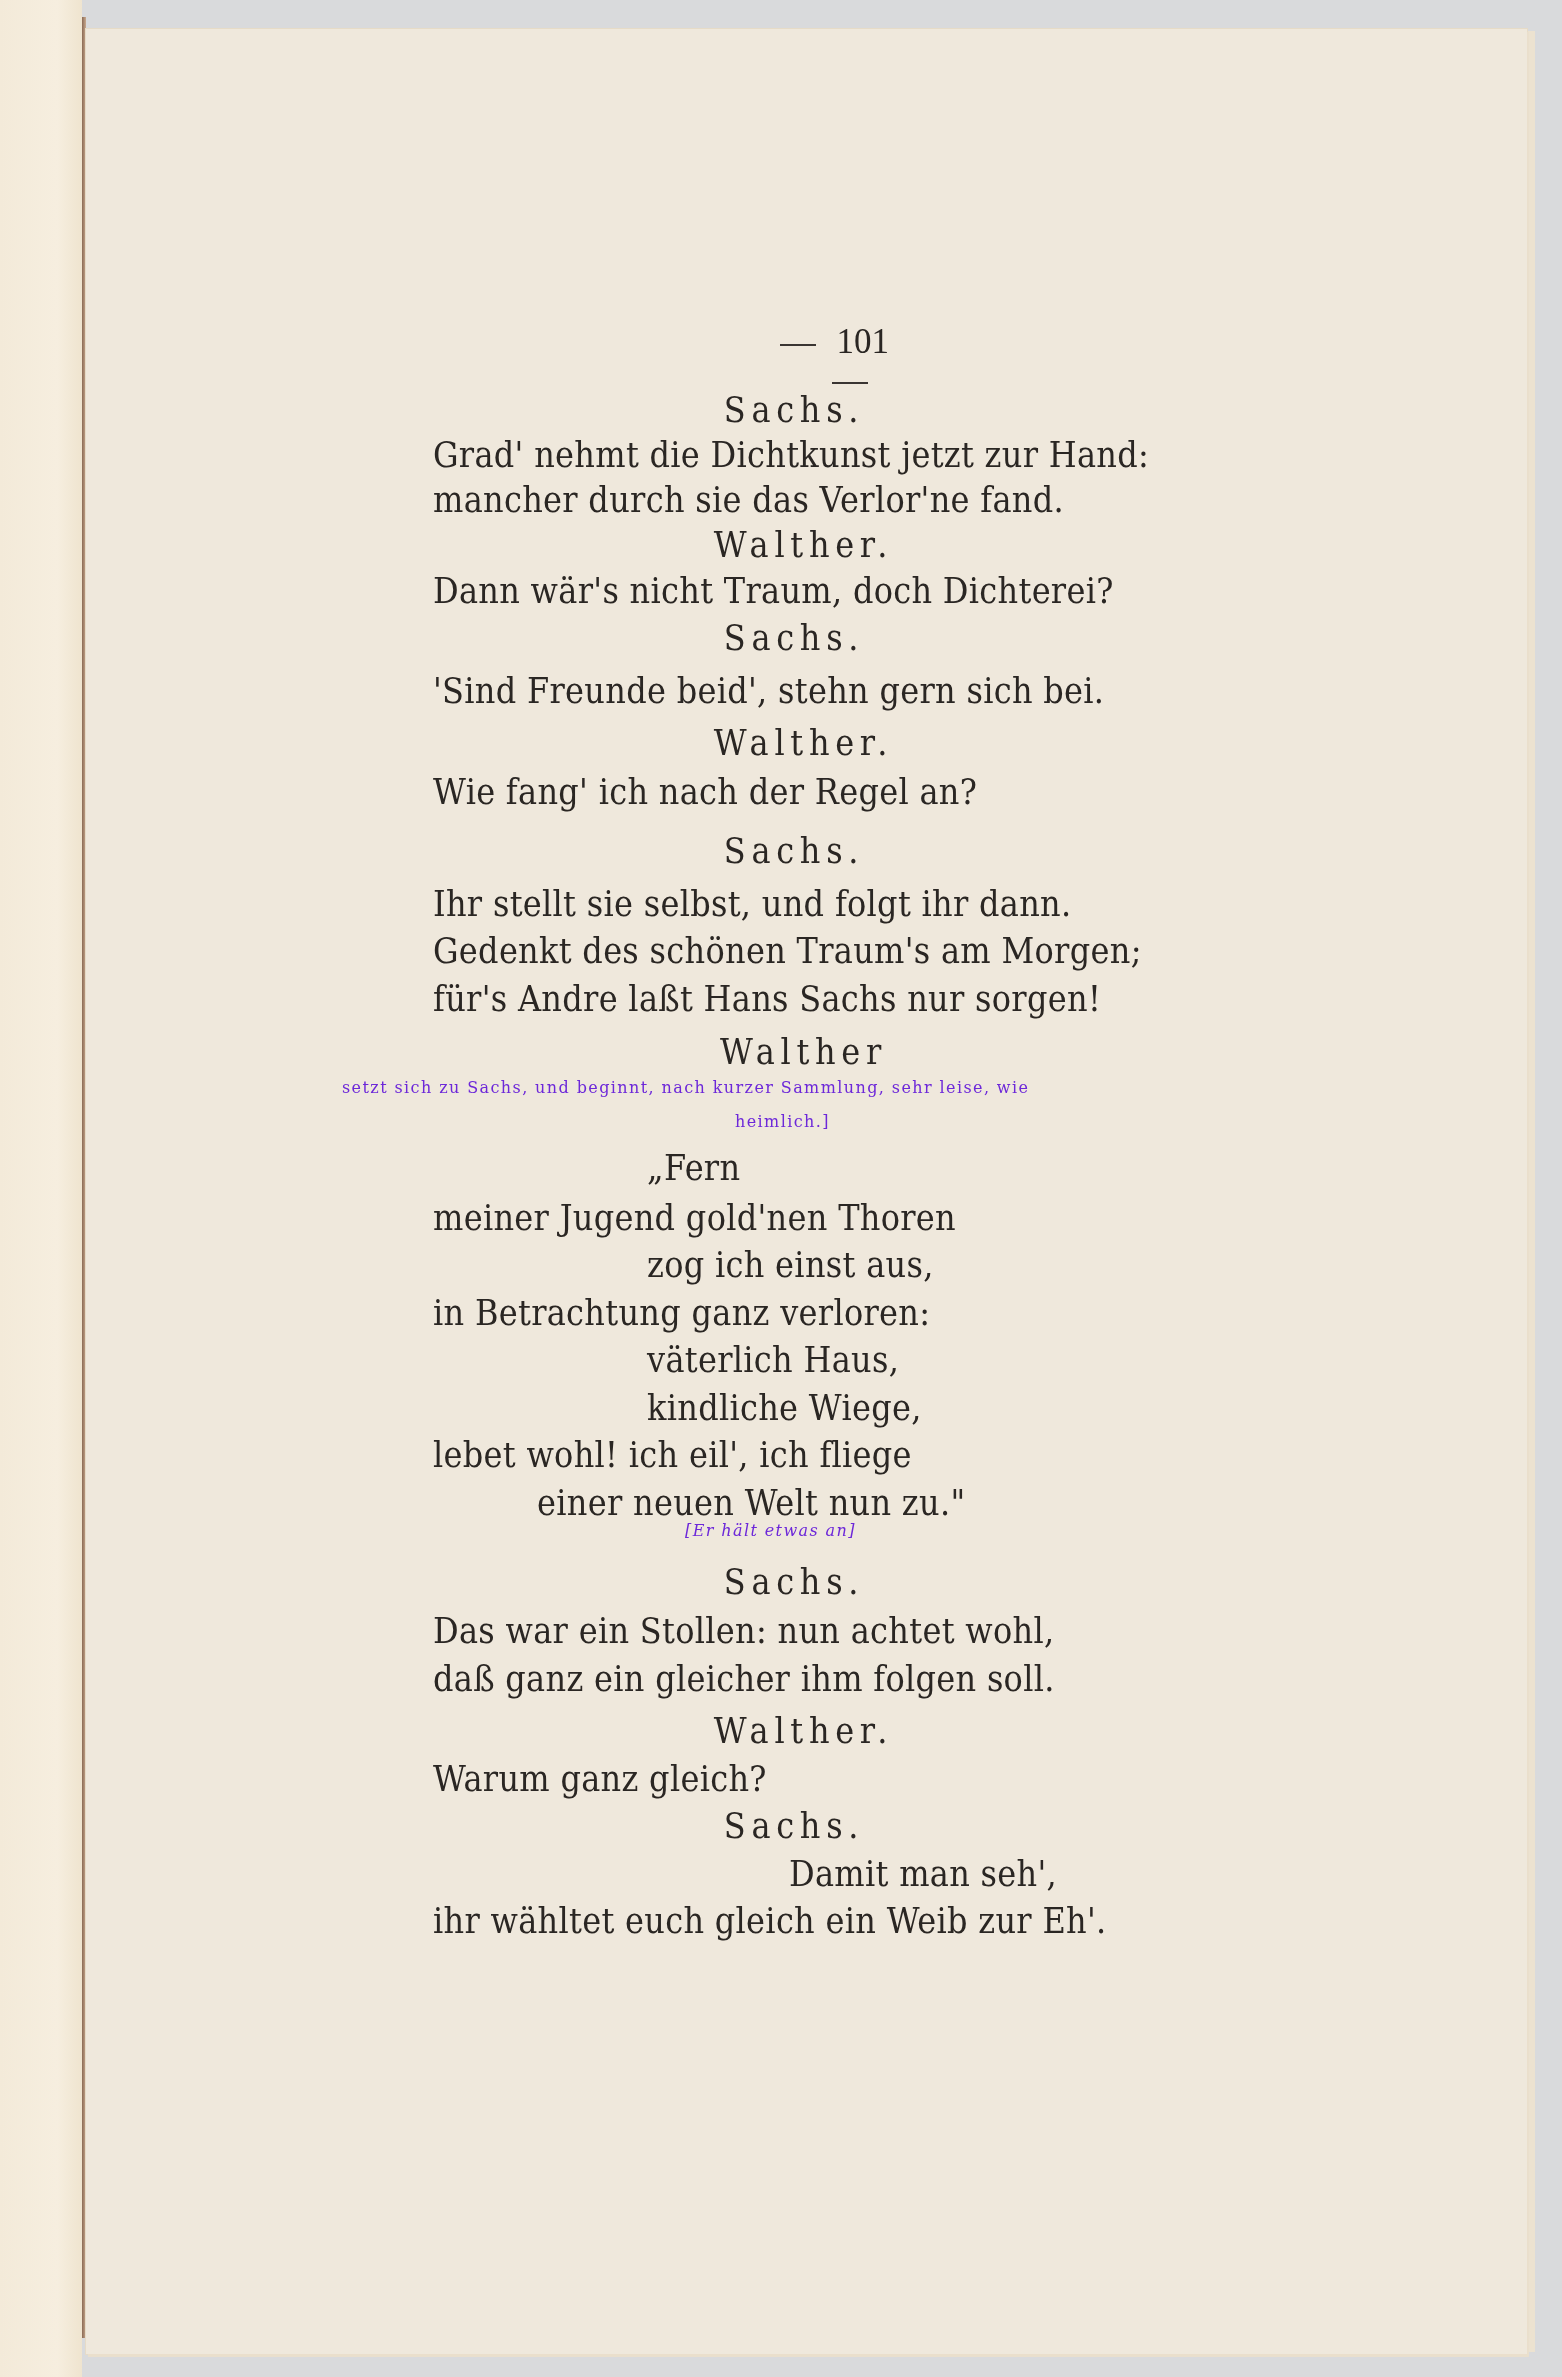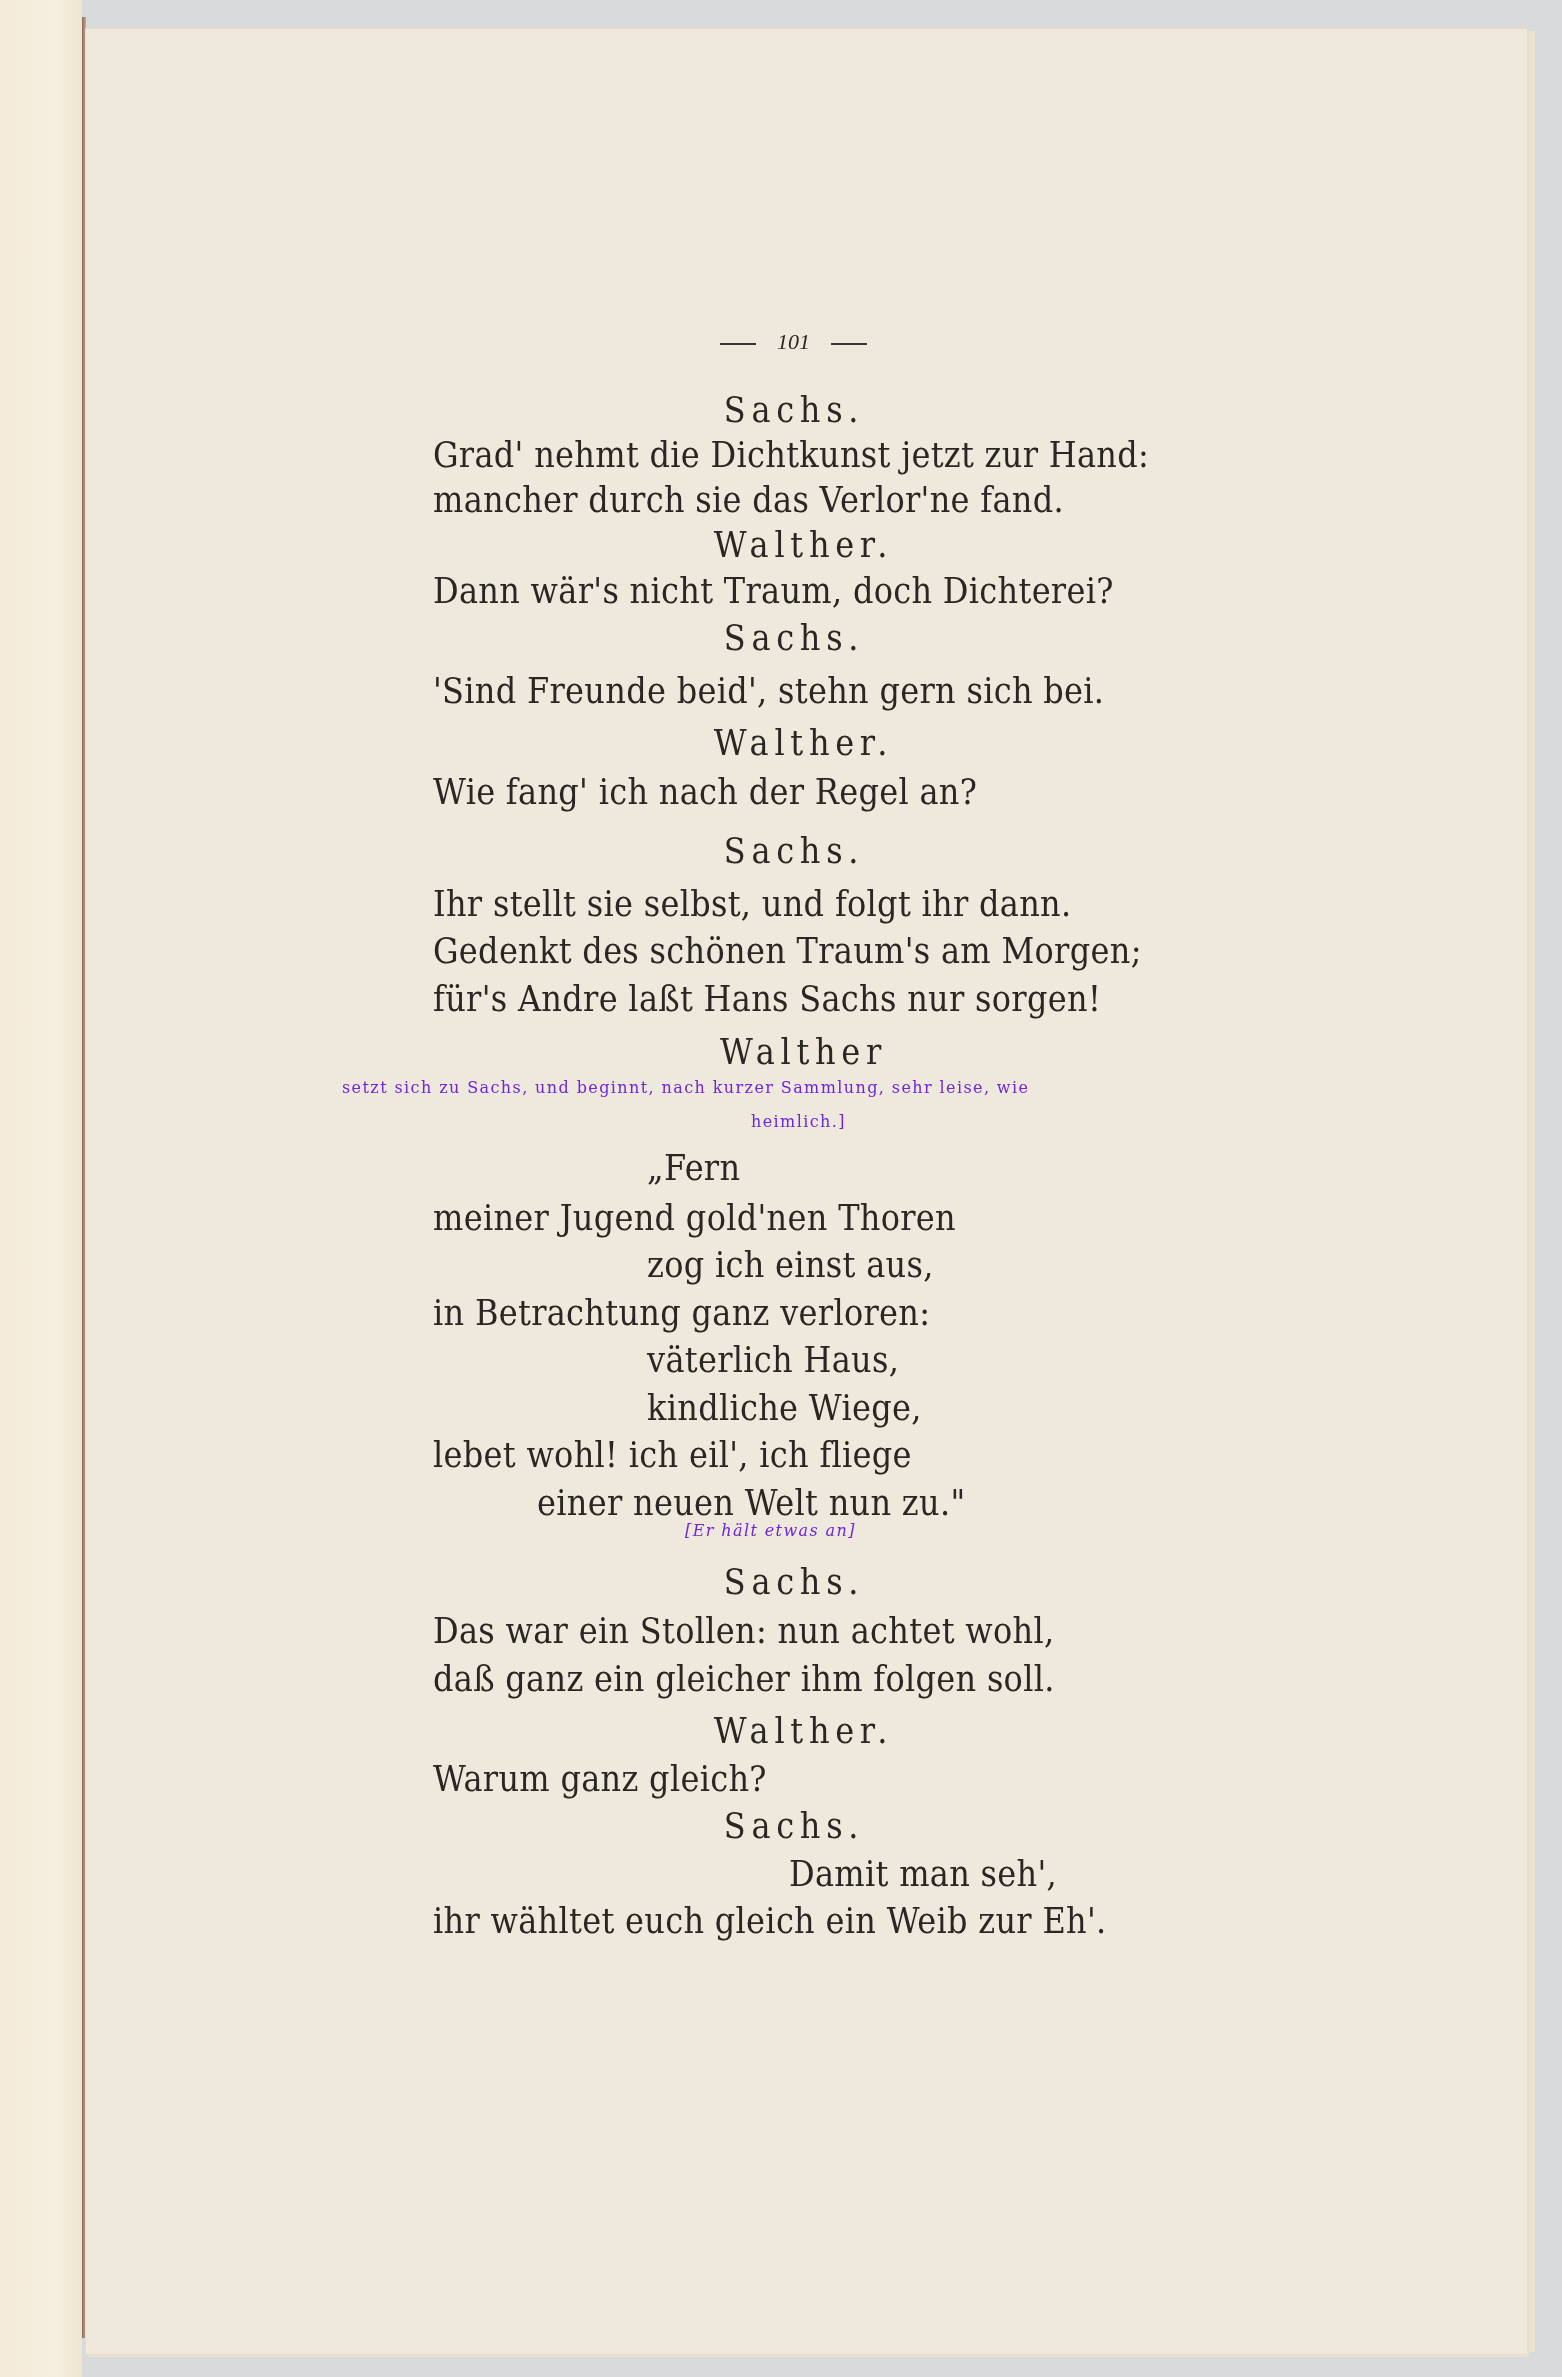--- a/index.html
+++ b/index.html
@@ -32,22 +32,22 @@
       font-size: 32px; line-height: 38px;
       letter-spacing: 0.3px;
       transform: scaleY(1.12);
       transform-origin: left top;
     }
     .speaker {
       letter-spacing: 5.7px;
       text-align: center;
     }
     .pagenum {
-      position: absolute; left: 699px; top: 323px; width: 190px; text-align: left;
-      font-family: "Liberation Serif", serif; font-size: 22px; line-height: 38px; font-style: italic;
+      position: absolute; left: 699px; top: 323px; width: 190px; text-align: right;
+      font-family: "Liberation Serif", serif; font-size: 35px; line-height: 38px;
     }
     .dash { display: inline-block; width: 36px; height: 2.9px; background: #3a3532; vertical-align: middle; margin: 0 21px; }
     .stage {
       position: absolute; white-space: nowrap;
       font-family: "DejaVu Serif", serif;
       font-size: 16px; line-height: 21px; letter-spacing: 1.4px;
       color: #6d28d9;
     }
   </style>
 </head>
@@ -72,21 +72,21 @@
 <div class="line" style="left:433px; top:669px;">'Sind Freunde beid', stehn gern sich bei.</div>
 <div class="line speaker" style="left:699px; top:721px; width:209px;">Walther.</div>
 <div class="line" style="left:433px; top:770px;">Wie fang' ich nach der Regel an?</div>
 <div class="line speaker" style="left:699px; top:829px; width:190px;">Sachs.</div>
 <div class="line" style="left:433px; top:882px;">Ihr stellt sie selbst, und folgt ihr dann.</div>
 <div class="line" style="left:433px; top:929px;">Gedenkt des schönen Traum's am Morgen;</div>
 <div class="line" style="left:433px; top:977px;">für's Andre laßt Hans Sachs nur sorgen!</div>
 <div class="line speaker" style="left:699px; top:1030px; width:209px;">Walther</div>
 
 <div class="stage" style="left:342px; top:1077px;">setzt sich zu Sachs, und beginnt, nach kurzer Sammlung, sehr leise, wie</div>
-<div class="stage" style="left:751px; top:1111px;">heimlich.]</div>
+<div class="stage" style="left:735px; top:1111px;">heimlich.]</div>
 
 <div class="line" style="left:647px; top:1146px;">„Fern</div>
 <div class="line" style="left:433px; top:1196px;">meiner Jugend gold'nen Thoren</div>
 <div class="line" style="left:647px; top:1243px;">zog ich einst aus,</div>
 <div class="line" style="left:433px; top:1291px;">in Betrachtung ganz verloren:</div>
 <div class="line" style="left:647px; top:1338px;">väterlich Haus,</div>
 <div class="line" style="left:647px; top:1386px;">kindliche Wiege,</div>
 <div class="line" style="left:433px; top:1433px;">lebet wohl! ich eil', ich fliege</div>
 <div class="line" style="left:537px; top:1481px;">einer neuen Welt nun zu."</div>
 

